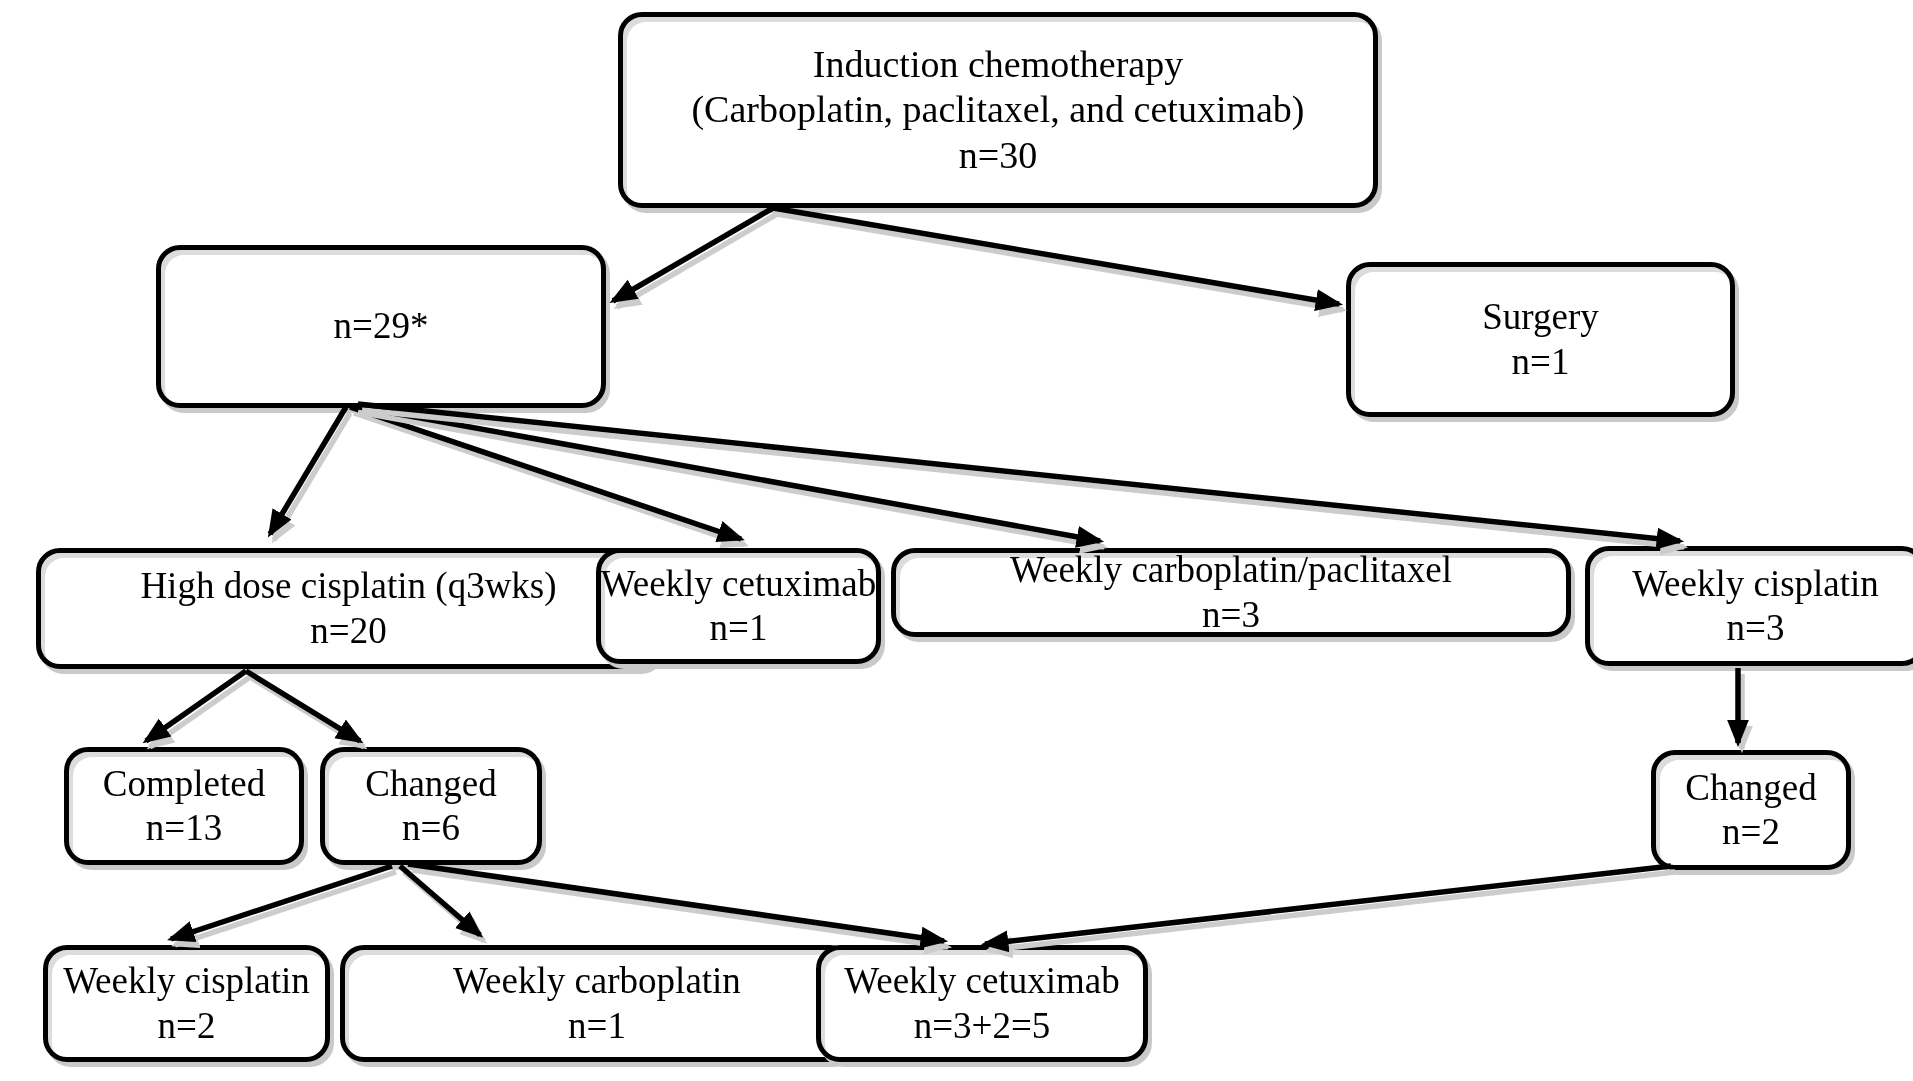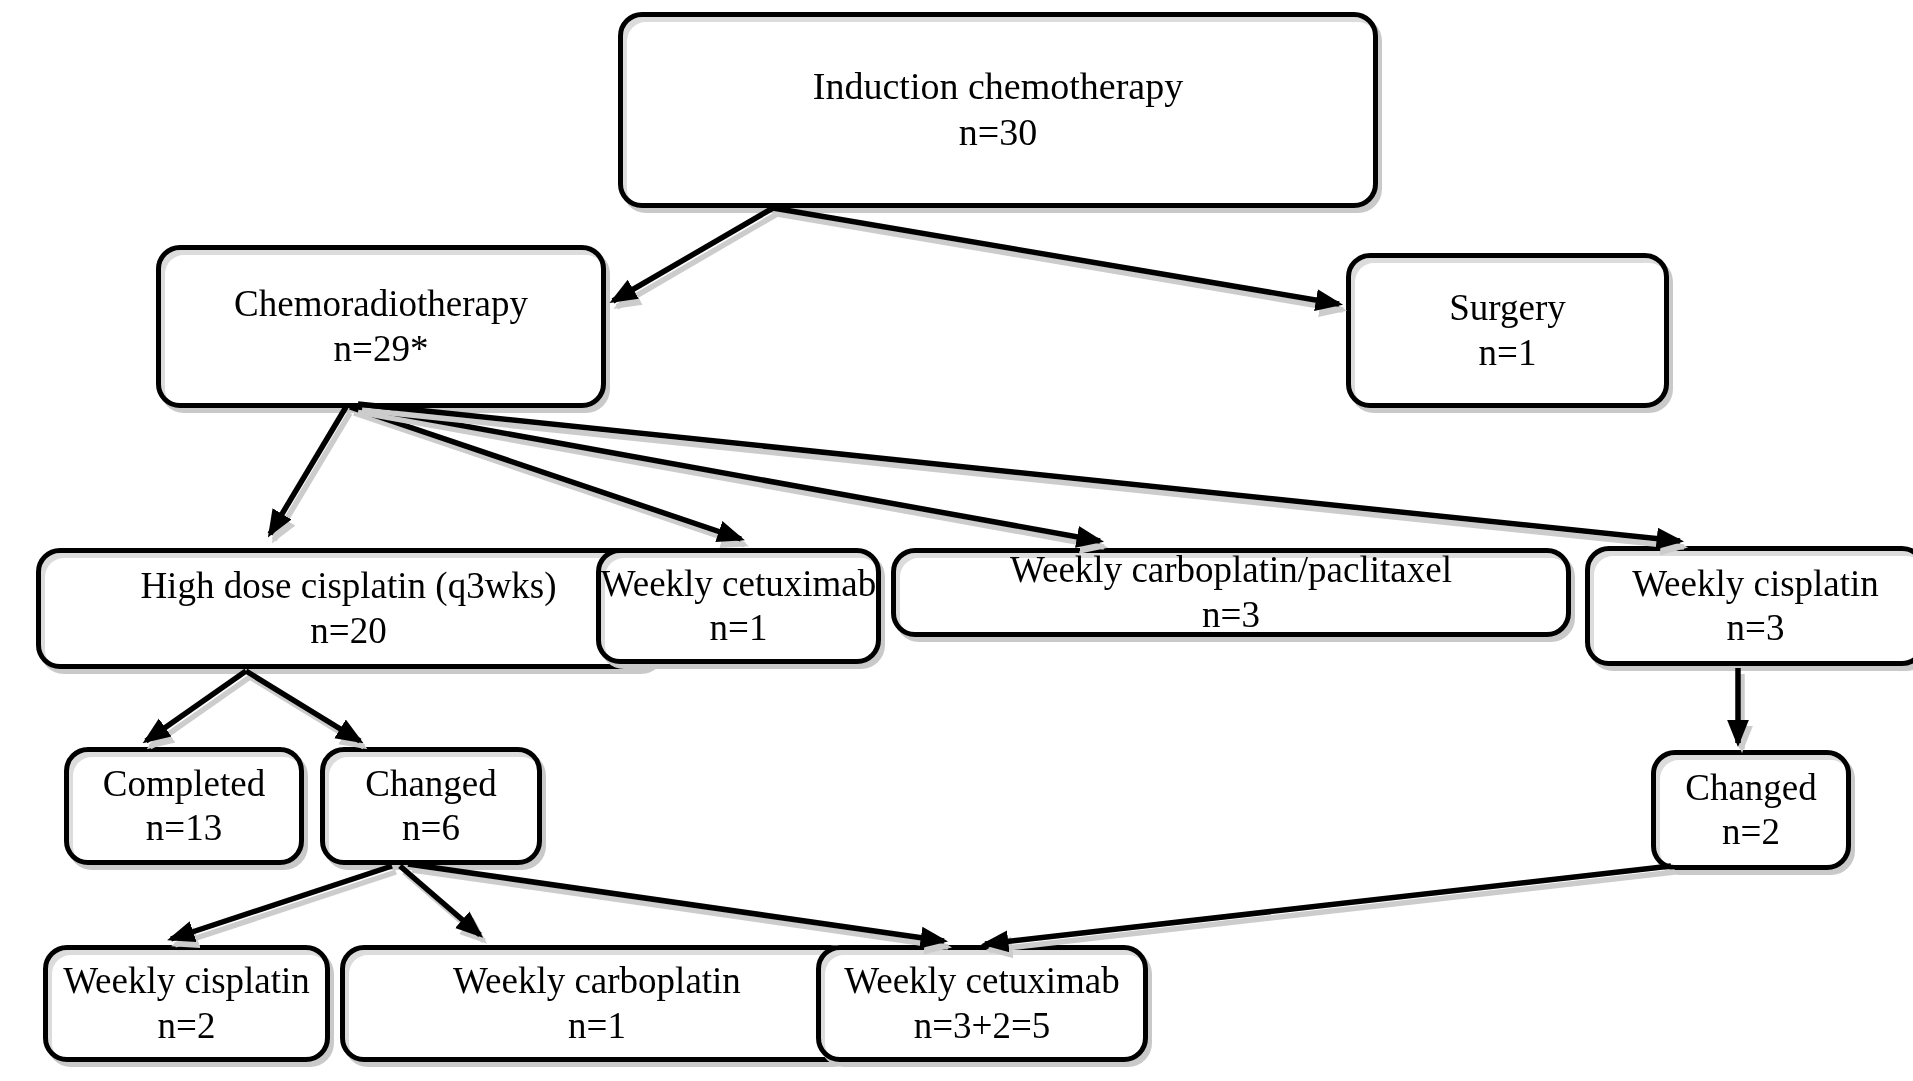--- a/index.html
+++ b/index.html
@@ -71,29 +71,29 @@
       <line x1="376" y1="872" x2="456" y2="941" stroke="#cccccc" stroke-width="5.5" marker-end="url(#arrowhead-gray)"></line>
       <line x1="372" y1="866" x2="452" y2="935" stroke="#000000" stroke-width="5.5" marker-end="url(#arrowhead-black)"></line>
       <line x1="384" y1="870" x2="920" y2="947" stroke="#cccccc" stroke-width="5.5" marker-end="url(#arrowhead-gray)"></line>
       <line x1="380" y1="864" x2="916" y2="941" stroke="#000000" stroke-width="5.5" marker-end="url(#arrowhead-black)"></line>
       <line x1="1647" y1="872" x2="961" y2="950" stroke="#cccccc" stroke-width="5.5" marker-end="url(#arrowhead-gray)"></line>
       <line x1="1643" y1="866" x2="957" y2="944" stroke="#000000" stroke-width="5.5" marker-end="url(#arrowhead-black)"></line>
     </svg>
 
   <div class="node big" style="left:590px;top:12px;width:760px;height:196px">
     <div>Induction chemotherapy</div>
+    <div>(Carboplatin, paclitaxel, and cetuximab)</div>
     <div>n=30</div>
   </div>
 
   <div class="node" style="left:128px;top:245px;width:450px;height:163px">
-    <div>Chemoradiotherapy</div>
     <div>n=29*</div>
   </div>
 
-  <div class="node" style="left:1318px;top:253px;width:323px;height:155px">
+  <div class="node" style="left:1318px;top:262px;width:389px;height:155px">
     <div>Surgery</div>
     <div>n=1</div>
   </div>
 
   <div class="node" style="left:8px;top:548px;width:625px;height:121px">
     <div>High dose cisplatin (q3wks)</div>
     <div>n=20</div>
   </div>
 
   <div class="node" style="left:568px;top:548px;width:285px;height:116px">

